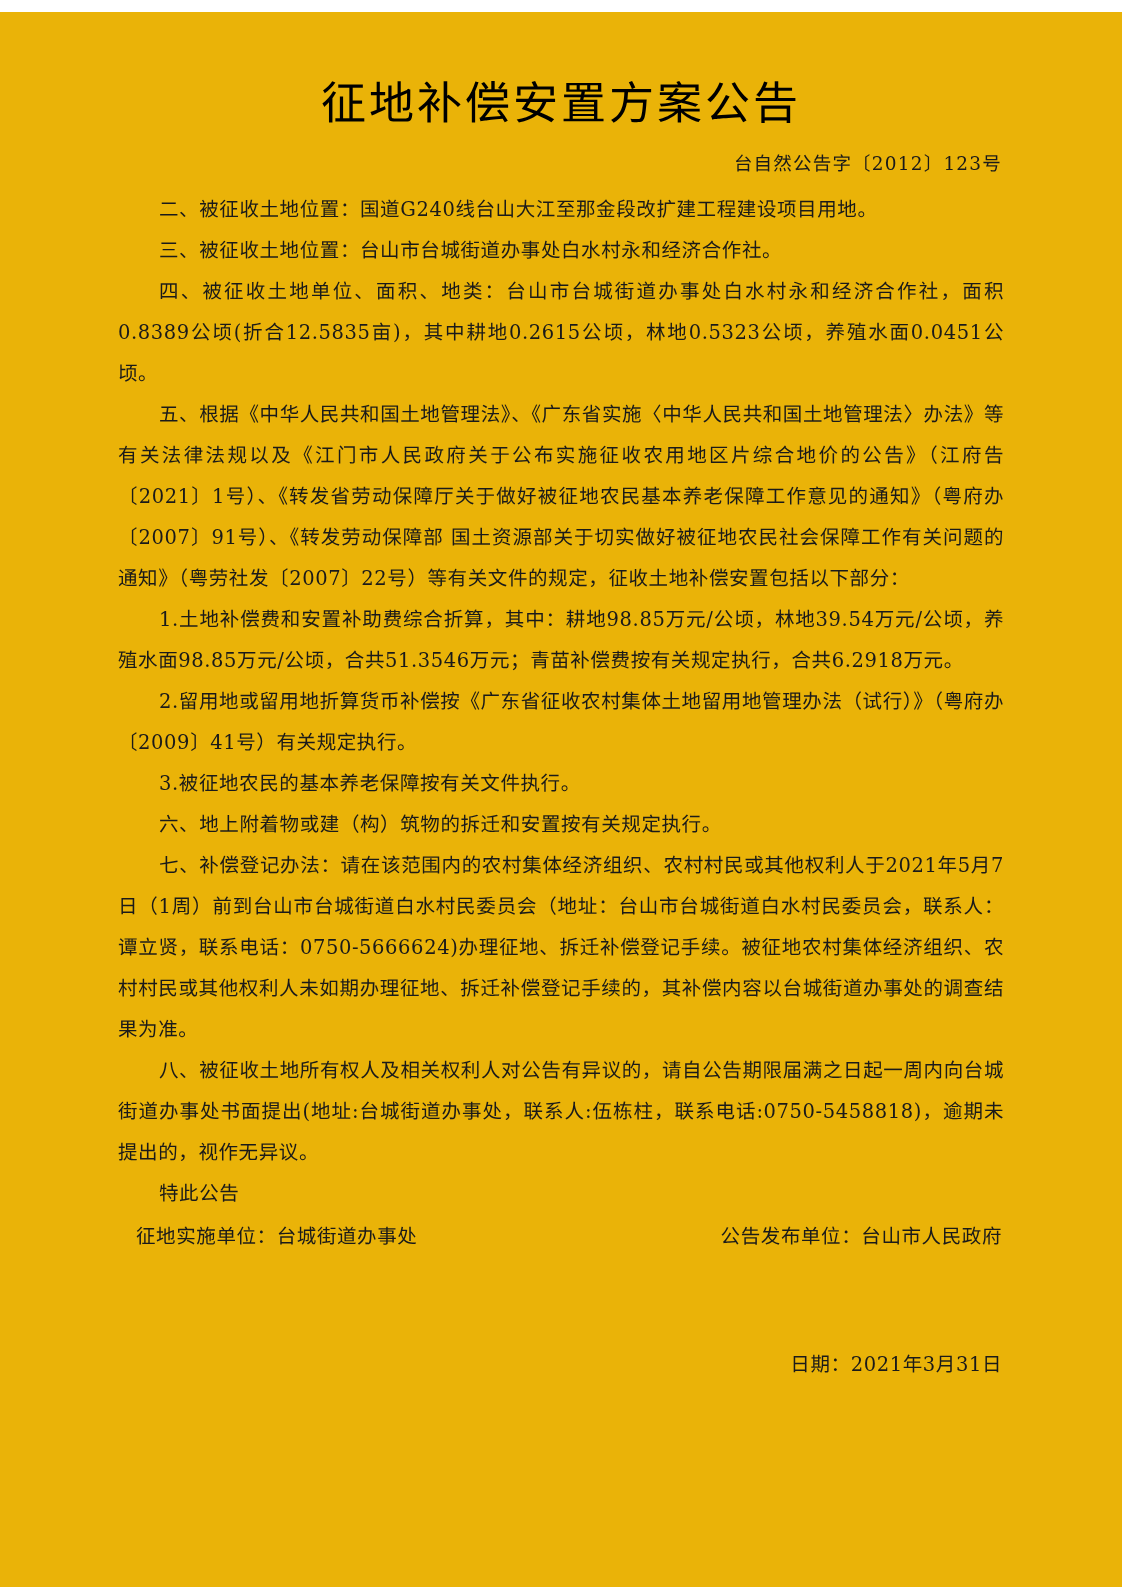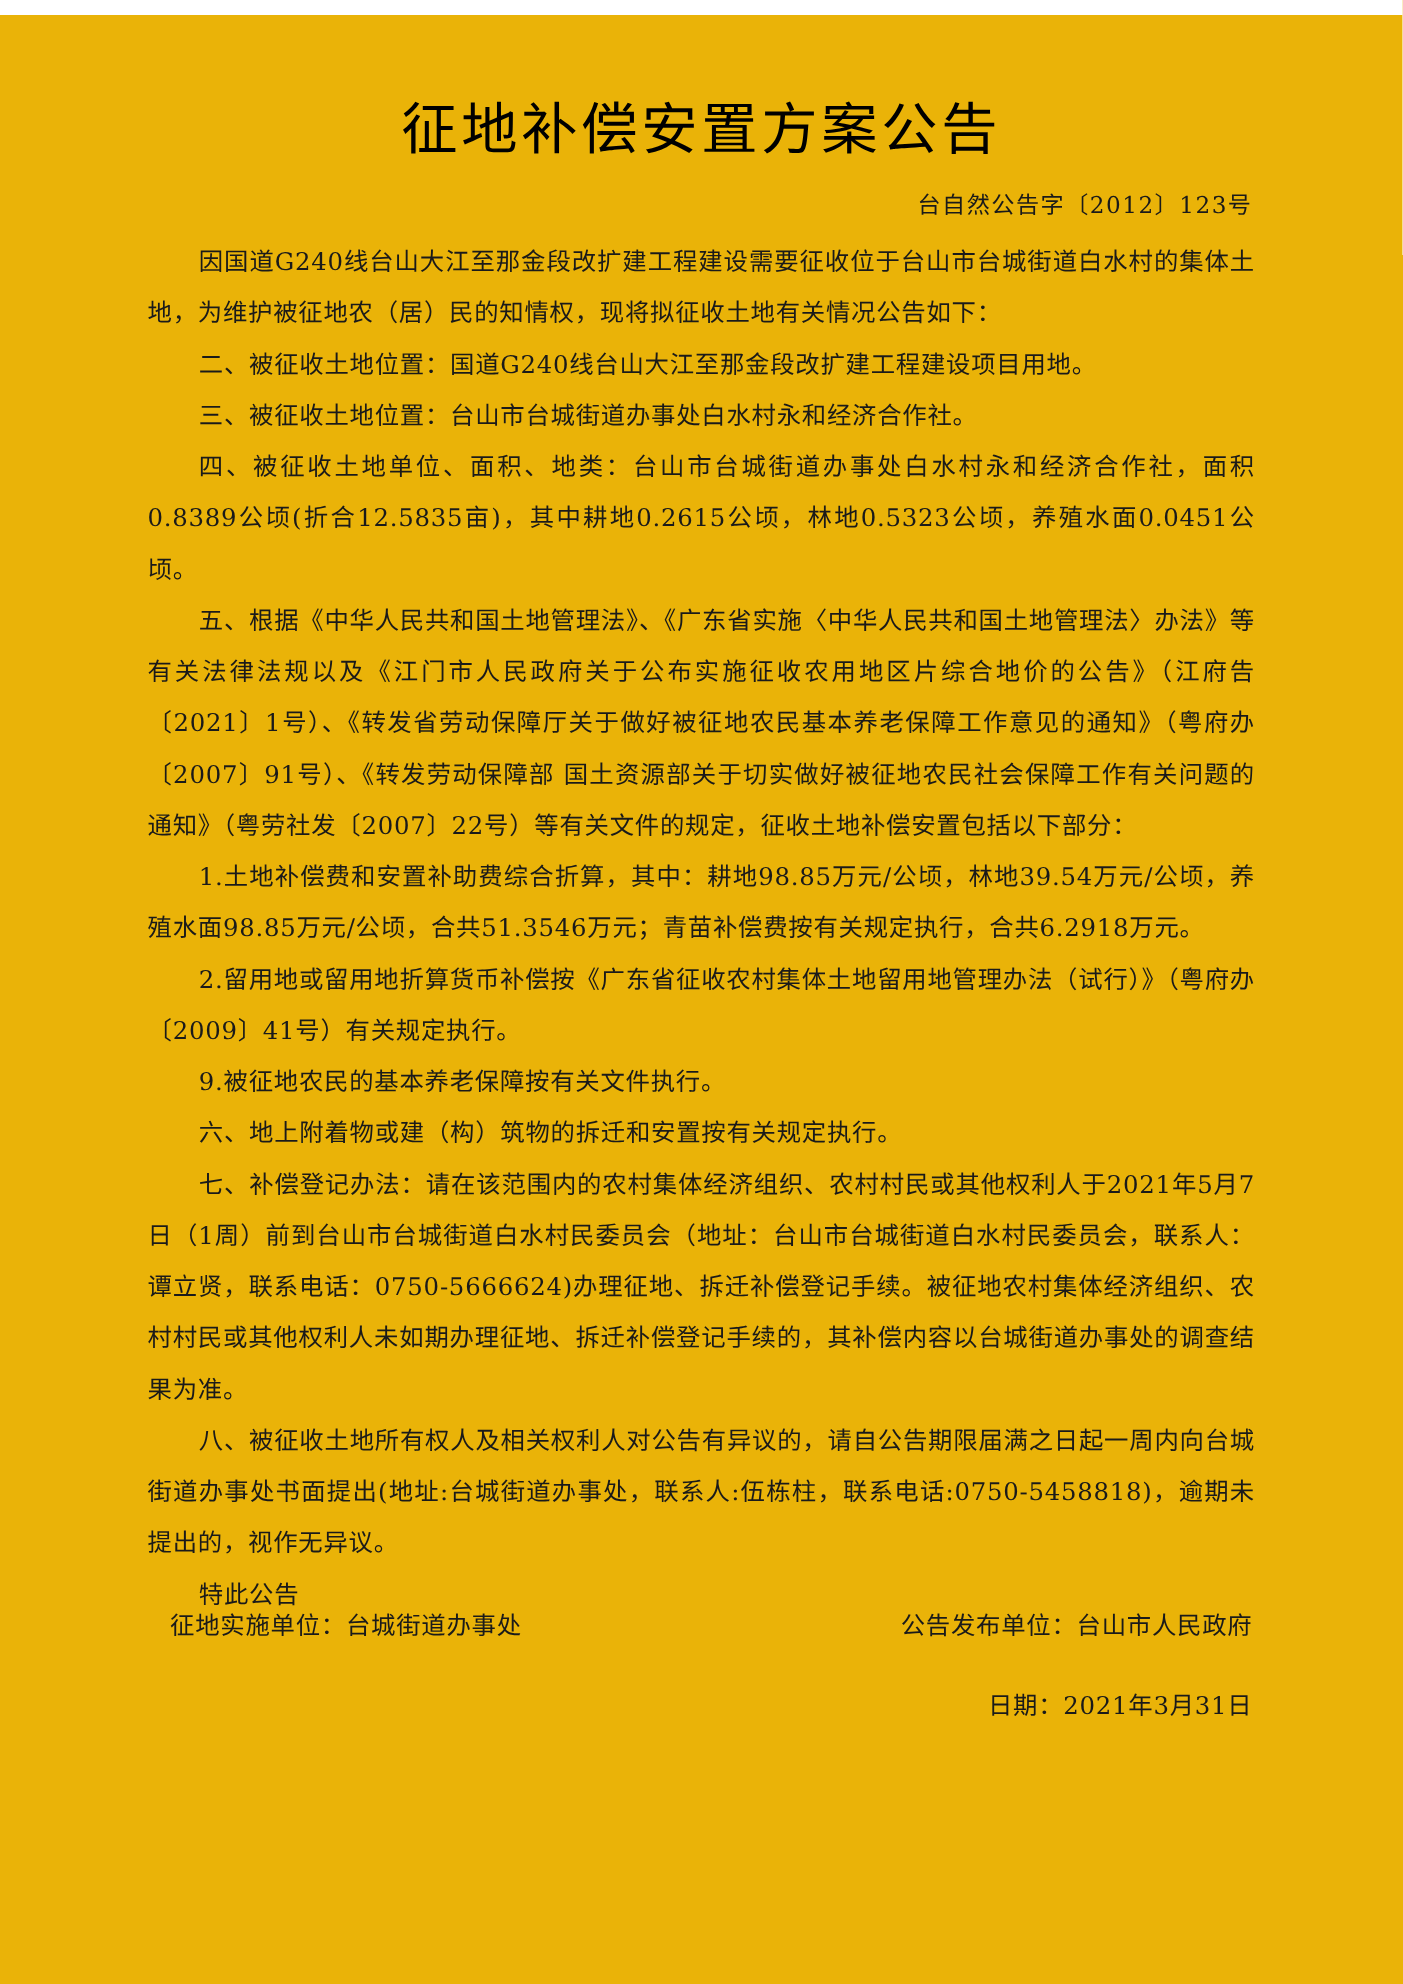--- a/index.html
+++ b/index.html
@@ -56,21 +56,21 @@
     text-justify: inter-character;
     text-align-last: left;
     letter-spacing: 0.6px;
     color: #1a1a1a;
     text-indent: 41px;
   }
   .sign-row {
     position: absolute;
     left: 118px;
     right: 118px;
-    top: 1272px;
+    top: 1208px;
     display: flex;
     justify-content: space-between;
     align-items: baseline;
     font-size: 19.5px;
     letter-spacing: 0.6px;
   }
   .sign-left {
     padding-left: 18px;
   }
   .sign-right {
@@ -91,36 +91,35 @@
 <body>
 
 <div class="page">
 
   <h1 class="doc-title">征地补偿安置方案公告</h1>
 
   <div class="doc-number">台自然公告字〔2012〕123号</div>
 
   <div class="body-block">
 
-    <p class="para">因国道G240线台山大江至那金段改扩建工程建设需要征收位于台山市台城街道白水村的集体土地，为维护被征地农（居）民的知情权，现将拟征收土地有关情况公告如下：</p>
 
 
     <p class="para">二、被征收土地位置：国道G240线台山大江至那金段改扩建工程建设项目用地。</p>
 
     <p class="para">三、被征收土地位置：台山市台城街道办事处白水村永和经济合作社。</p>
 
     <p class="para">四、被征收土地单位、面积、地类：台山市台城街道办事处白水村永和经济合作社，面积0.8389公顷(折合12.5835亩)，其中耕地0.2615公顷，林地0.5323公顷，养殖水面0.0451公顷。</p>
 
     <p class="para">五、根据《中华人民共和国土地管理法》、《广东省实施〈中华人民共和国土地管理法〉办法》等有关法律法规以及《江门市人民政府关于公布实施征收农用地区片综合地价的公告》（江府告〔2021〕1号）、《转发省劳动保障厅关于做好被征地农民基本养老保障工作意见的通知》（粤府办〔2007〕91号）、《转发劳动保障部 国土资源部关于切实做好被征地农民社会保障工作有关问题的通知》（粤劳社发〔2007〕22号）等有关文件的规定，征收土地补偿安置包括以下部分：</p>
 
     <p class="para">1.土地补偿费和安置补助费综合折算，其中：耕地98.85万元/公顷，林地39.54万元/公顷，养殖水面98.85万元/公顷，合共51.3546万元；青苗补偿费按有关规定执行，合共6.2918万元。</p>
 
     <p class="para">2.留用地或留用地折算货币补偿按《广东省征收农村集体土地留用地管理办法（试行）》（粤府办〔2009〕41号）有关规定执行。</p>
 
-    <p class="para">9.被征地农民的基本养老保障按有关文件执行。</p>
+    <p class="para">3.被征地农民的基本养老保障按有关文件执行。</p>
 
     <p class="para">六、地上附着物或建（构）筑物的拆迁和安置按有关规定执行。</p>
 
     <p class="para">七、补偿登记办法：请在该范围内的农村集体经济组织、农村村民或其他权利人于2021年5月7日（1周）前到台山市台城街道白水村民委员会（地址：台山市台城街道白水村民委员会，联系人：谭立贤，联系电话：0750-5666624)办理征地、拆迁补偿登记手续。被征地农村集体经济组织、农村村民或其他权利人未如期办理征地、拆迁补偿登记手续的，其补偿内容以台城街道办事处的调查结果为准。</p>
 
     <p class="para">八、被征收土地所有权人及相关权利人对公告有异议的，请自公告期限届满之日起一周内向台城街道办事处书面提出(地址:台城街道办事处，联系人:伍栋柱，联系电话:0750-5458818)，逾期未提出的，视作无异议。</p>
 
     <p class="para">特此公告</p>
 
   </div>

